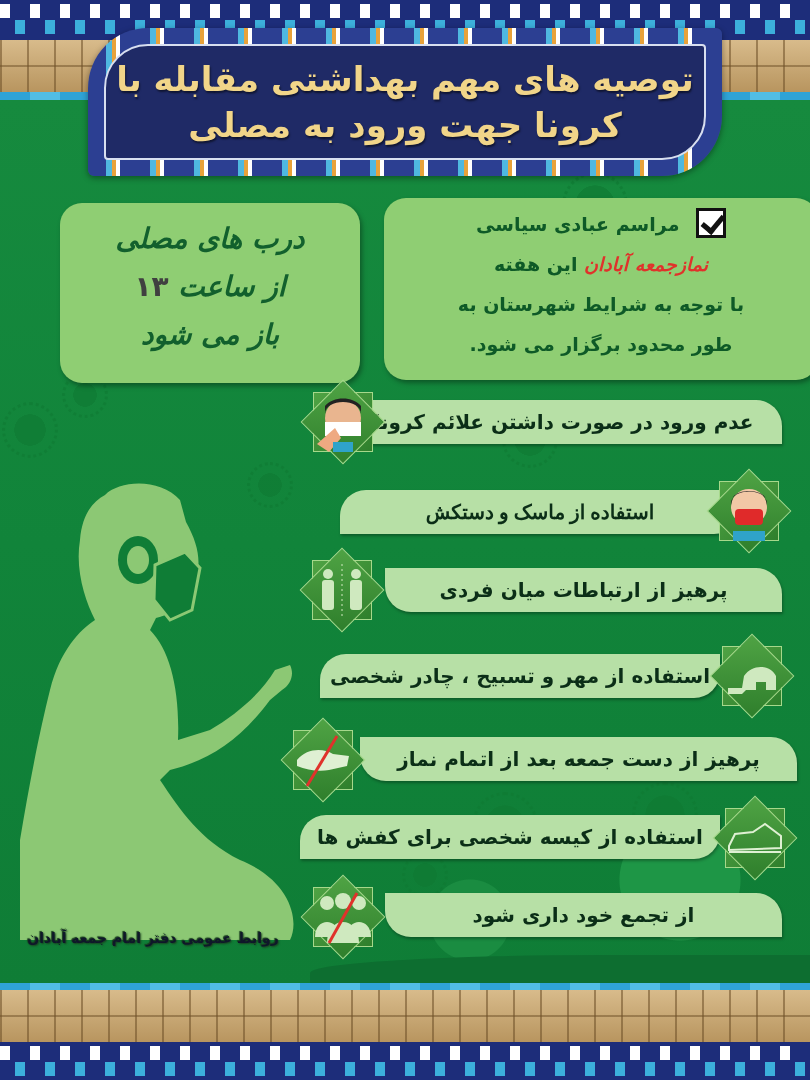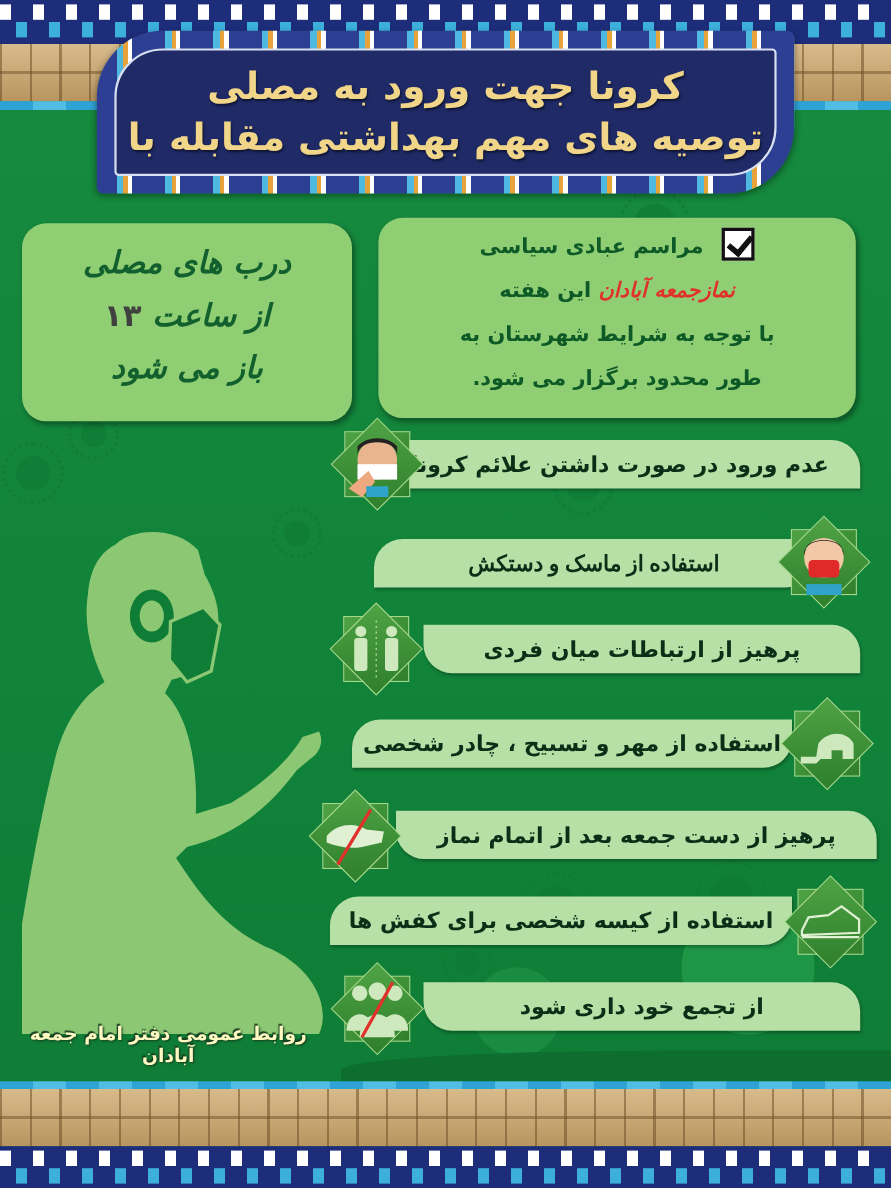--- a/index.html
+++ b/index.html
@@ -71,20 +71,21 @@
   }
   .title-line {
     color: #f1d589; font-weight: bold; font-size: 34px; line-height: 46px;
     text-shadow: 1px 2px 2px rgba(0,0,0,0.5);
   }
 
   
   .box {
     position: absolute; background: #8fce73; border-radius: 22px;
     box-shadow: 2px 3px 5px rgba(0,0,0,0.35);
+    margin-left: 40px;
   }
   .box-left { left: 20px; top: 203px; width: 300px; height: 180px; }
   .box-right { left: 344px; top: 198px; width: 434px; height: 182px; }
 
   .door-text {
     text-align: center; color: #12602d; font-weight: bold; font-style: italic;
     font-size: 28px; line-height: 48px; padding-top: 12px;
   }
   .door-text .num { color: #404040; font-style: normal; }
 
@@ -124,21 +125,21 @@
     background: linear-gradient(135deg, #4fa344, #2f7f2c);
     border: 1px solid #a6d88b;
   }
   .star .sq.r { transform: rotate(45deg); }
   .star .content {
     position: absolute; inset: 10px; display: flex; align-items: center; justify-content: center;
   }
 
   .footer-text {
     position: absolute; left: 18px; top: 930px; width: 270px;
-    color: #fef9c3; font-weight: bold; font-size: 17px; text-align: center;
+    color: #0f172a; font-weight: bold; font-size: 14px; text-align: center;
     text-shadow: 1px 1px 2px #1a3d1f, -1px -1px 1px #1a3d1f;
   }
   .bottom-wave {
     position: absolute; left: 310px; top: 955px; width: 500px; height: 30px;
     background: #0d6e30; border-radius: 60% 0 0 0;
   }
 </style>
 </head>
 <body>
 
@@ -152,22 +153,22 @@
   <div class="virus" style="left:70px;top:280px;width:30px;height:30px;"></div>
   <div class="virus" style="left:255px;top:370px;width:30px;height:30px;"></div>
   <div class="virus" style="left:510px;top:320px;width:40px;height:40px;"></div>
   <div class="virus" style="left:480px;top:700px;width:50px;height:50px;"></div>
   <div class="virus" style="left:640px;top:690px;width:50px;height:50px;"></div>
   <div class="virus" style="left:410px;top:760px;width:30px;height:30px;"></div>
 </div>
 
 <div class="title-frame">
   <div class="title-inner rtl">
+    <div class="title-line">توصیه های مهم بهداشتی مقابله با</div>
     <div class="title-line">کرونا جهت ورود به مصلی</div>
-    <div class="title-line">توصیه های مهم بهداشتی مقابله با</div>
   </div>
 </div>
 
 <div class="box box-left">
   <div class="door-text rtl">
     <div>درب های مصلی</div>
     <div>
       <span>از ساعت</span>
       <span class="num">۱۳</span>
     </div>

